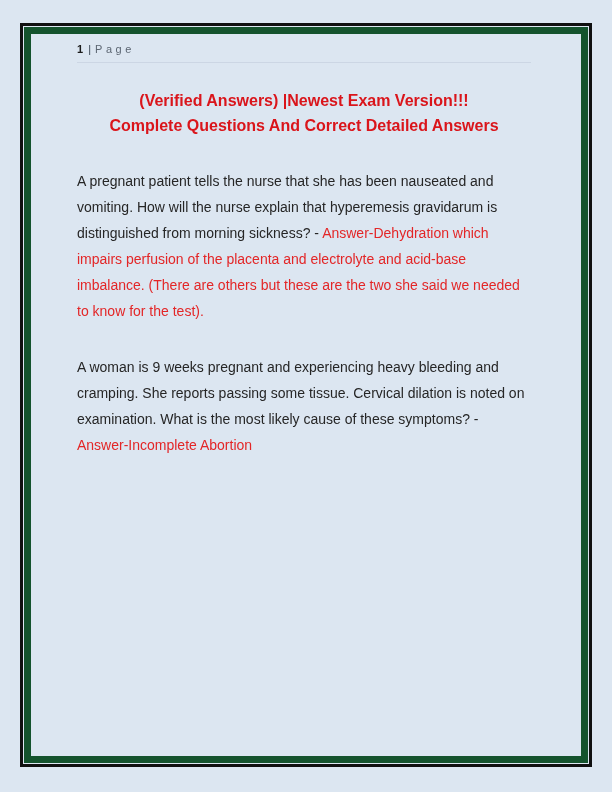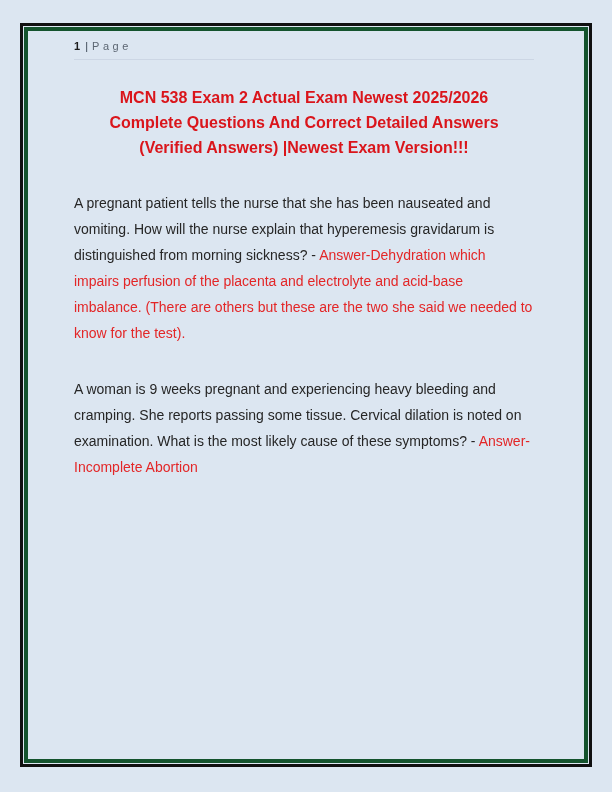--- a/index.html
+++ b/index.html
@@ -21,21 +21,21 @@
     width: 572px;
     height: 744px;
     box-sizing: border-box;
     border: 3px solid #101010;
     padding: 1px;
   }
   .frame-inner {
     width: 100%;
     height: 100%;
     box-sizing: border-box;
-    border: 4px solid #14532d;
+    border: 7px solid #14532d;
   }
   .content {
     box-sizing: border-box;
     width: 100%;
     height: 100%;
     padding: 9px 50px 0 46px;
   }
   .header {
     font-size: 11px;
     color: #5c6672;
@@ -84,23 +84,22 @@
   <div class="frame-inner">
     <div class="content">
 
       <div class="header">
         <span class="pnum">1</span>
         <span class="psep">|</span>
         <span class="plabel">Page</span>
       </div>
 
       <div class="title">
-        <div>MCN 538 Exam 2 Actual Exam Newest 2025/2026</div>
+        <div>(Verified Answers) |Newest Exam Version!!!</div>
         <div>Complete Questions And Correct Detailed Answers</div>
-        <div>(Verified Answers) |Newest Exam Version!!!</div>
       </div>
 
       <p class="qa first">
         <span class="question">A pregnant patient tells the nurse that she has been nauseated and vomiting. How will the nurse explain that hyperemesis gravidarum is distinguished from morning sickness? -</span>
         <span class="answer">Answer-Dehydration which impairs perfusion of the placenta and electrolyte and acid-base imbalance. (There are others but these are the two she said we needed to know for the test).</span>
       </p>
 
       <p class="qa">
         <span class="question">A woman is 9 weeks pregnant and experiencing heavy bleeding and cramping. She reports passing some tissue. Cervical dilation is noted on examination. What is the most likely cause of these symptoms? -</span>
         <span class="answer">Answer-Incomplete Abortion</span>

